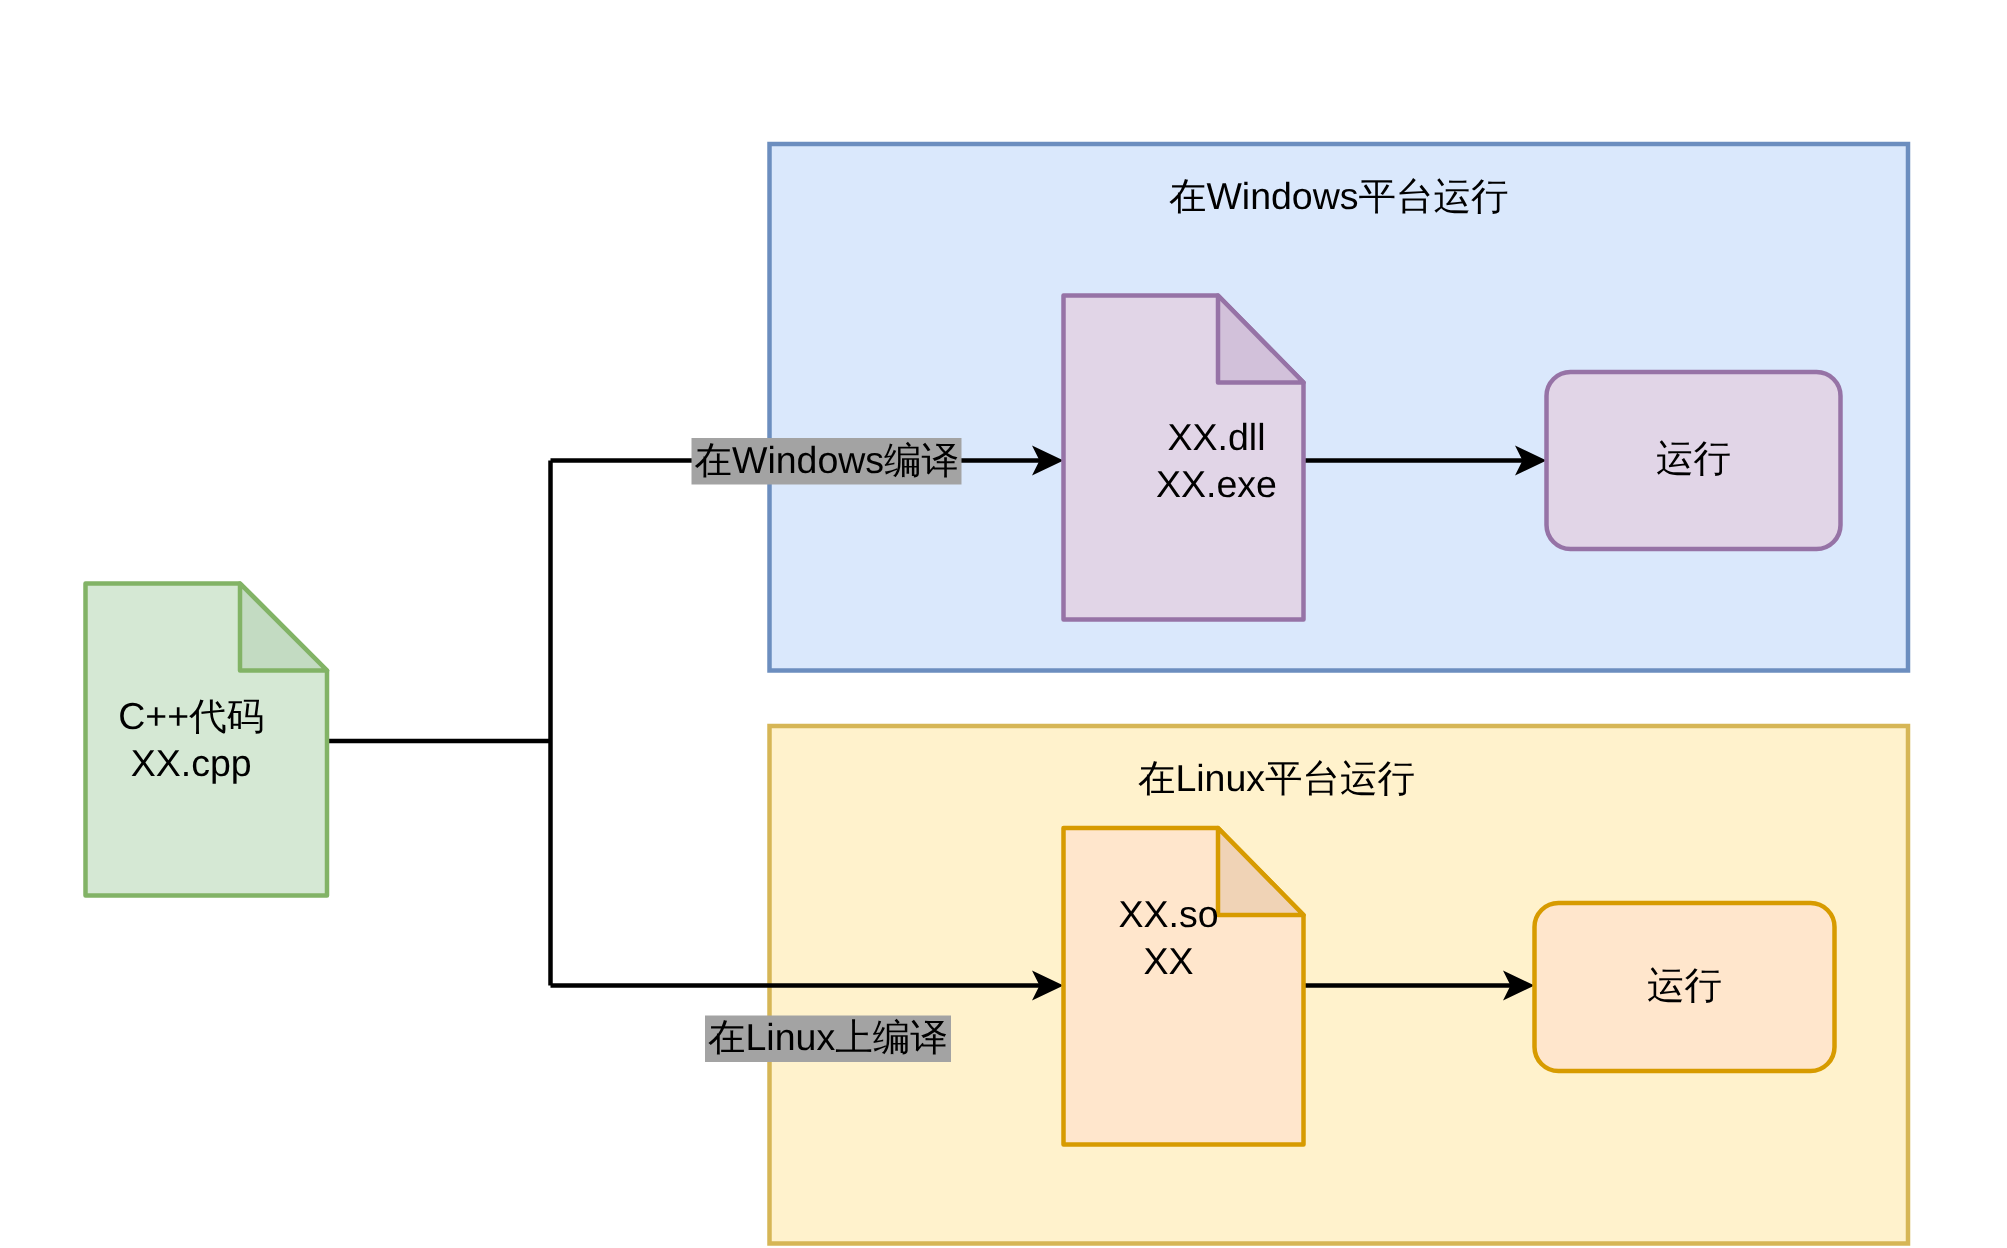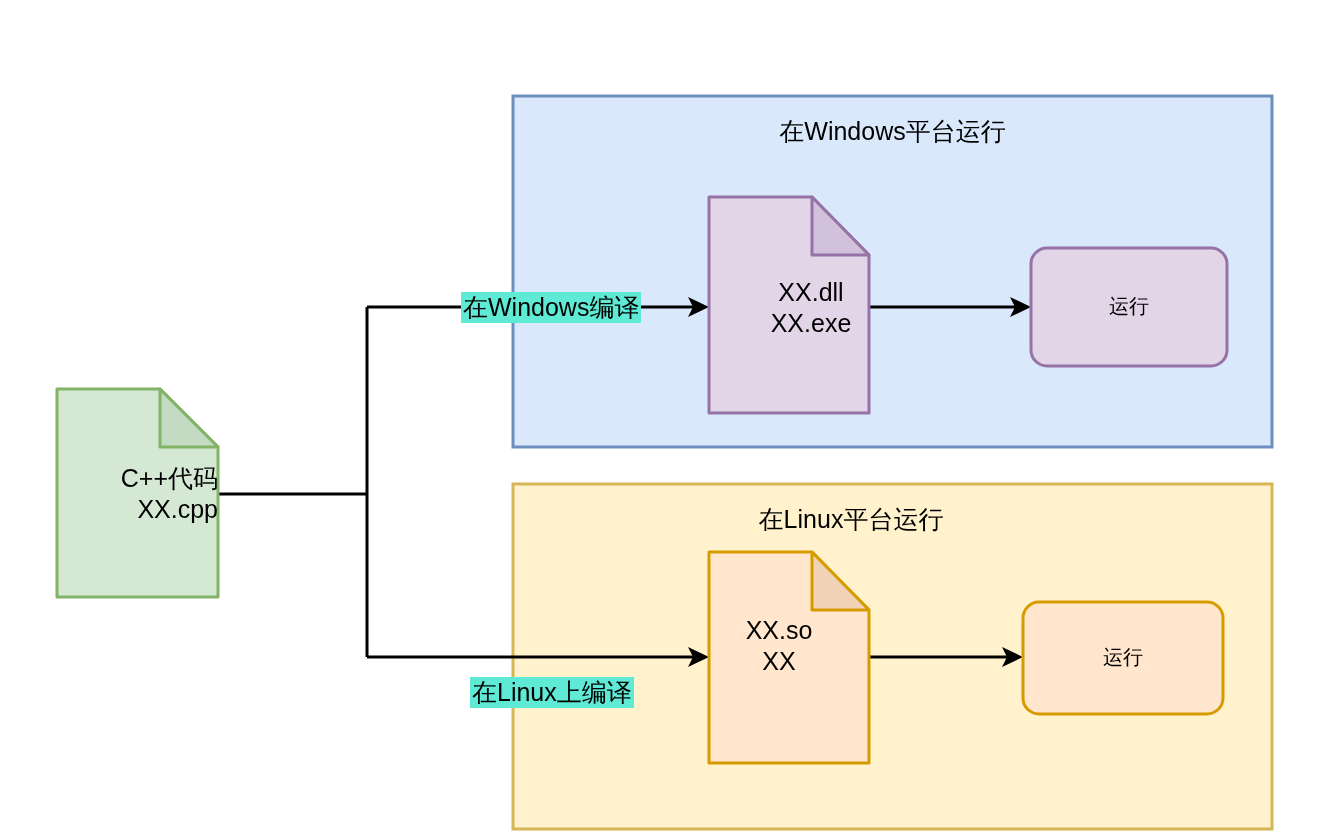--- a/index.html
+++ b/index.html
@@ -43,25 +43,25 @@
     text-align: center;
     color: #000000;
     font-size: 25px;
     line-height: 1.2;
     white-space: nowrap;
   }
   .doc-label {
     font-size: 25px;
   }
   .run-label {
-    font-size: 20px;
+    font-size: 25px;
   }
   .edge-label {
     position: absolute;
-    background: #5eead4;
+    background: #a3a3a3;
     color: #000000;
     font-size: 25px;
     line-height: 1.15;
     white-space: nowrap;
     padding: 1px 2px;
   }
 </style>
 </head>
 <body>
 
@@ -114,31 +114,31 @@
 
     <rect x="1023" y="558" width="200" height="112" rx="16" ry="16" fill="#ffe6cc" stroke="#d79b00" stroke-width="3"></rect>
   </svg>
 
   <div class="layer">
 
     <div class="container-title" style="left:513px; top:72px; width:759px;">在Windows平台运行</div>
 
     <div class="container-title" style="left:513px; top:460px; width:676px;">在Linux平台运行</div>
 
-    <div class="node-label doc-label" style="left:57px; top:402px; width:161px; height:96px;align-items:flex-end;">
+    <div class="node-label doc-label" style="left:47px; top:402px; width:161px; height:96px;">
       <span>C++代码</span>
       <span>XX.cpp</span>
     </div>
 
     <div class="node-label doc-label" style="left:731px; top:216px; width:160px; height:96px;">
       <span>XX.dll</span>
       <span>XX.exe</span>
     </div>
 
-    <div class="node-label doc-label" style="left:709px; top:554px; width:140px; height:96px;">
+    <div class="node-label doc-label" style="left:709px; top:534px; width:140px; height:96px;">
       <span>XX.so</span>
       <span>XX</span>
     </div>
 
     <div class="node-label run-label" style="left:1031px; top:204px; width:196px; height:118px;">运行</div>
 
     <div class="node-label run-label" style="left:1023px; top:558px; width:200px; height:112px;">运行</div>
 
     <div class="edge-label" style="left:461px; top:248px;">在Windows编译</div>
 

